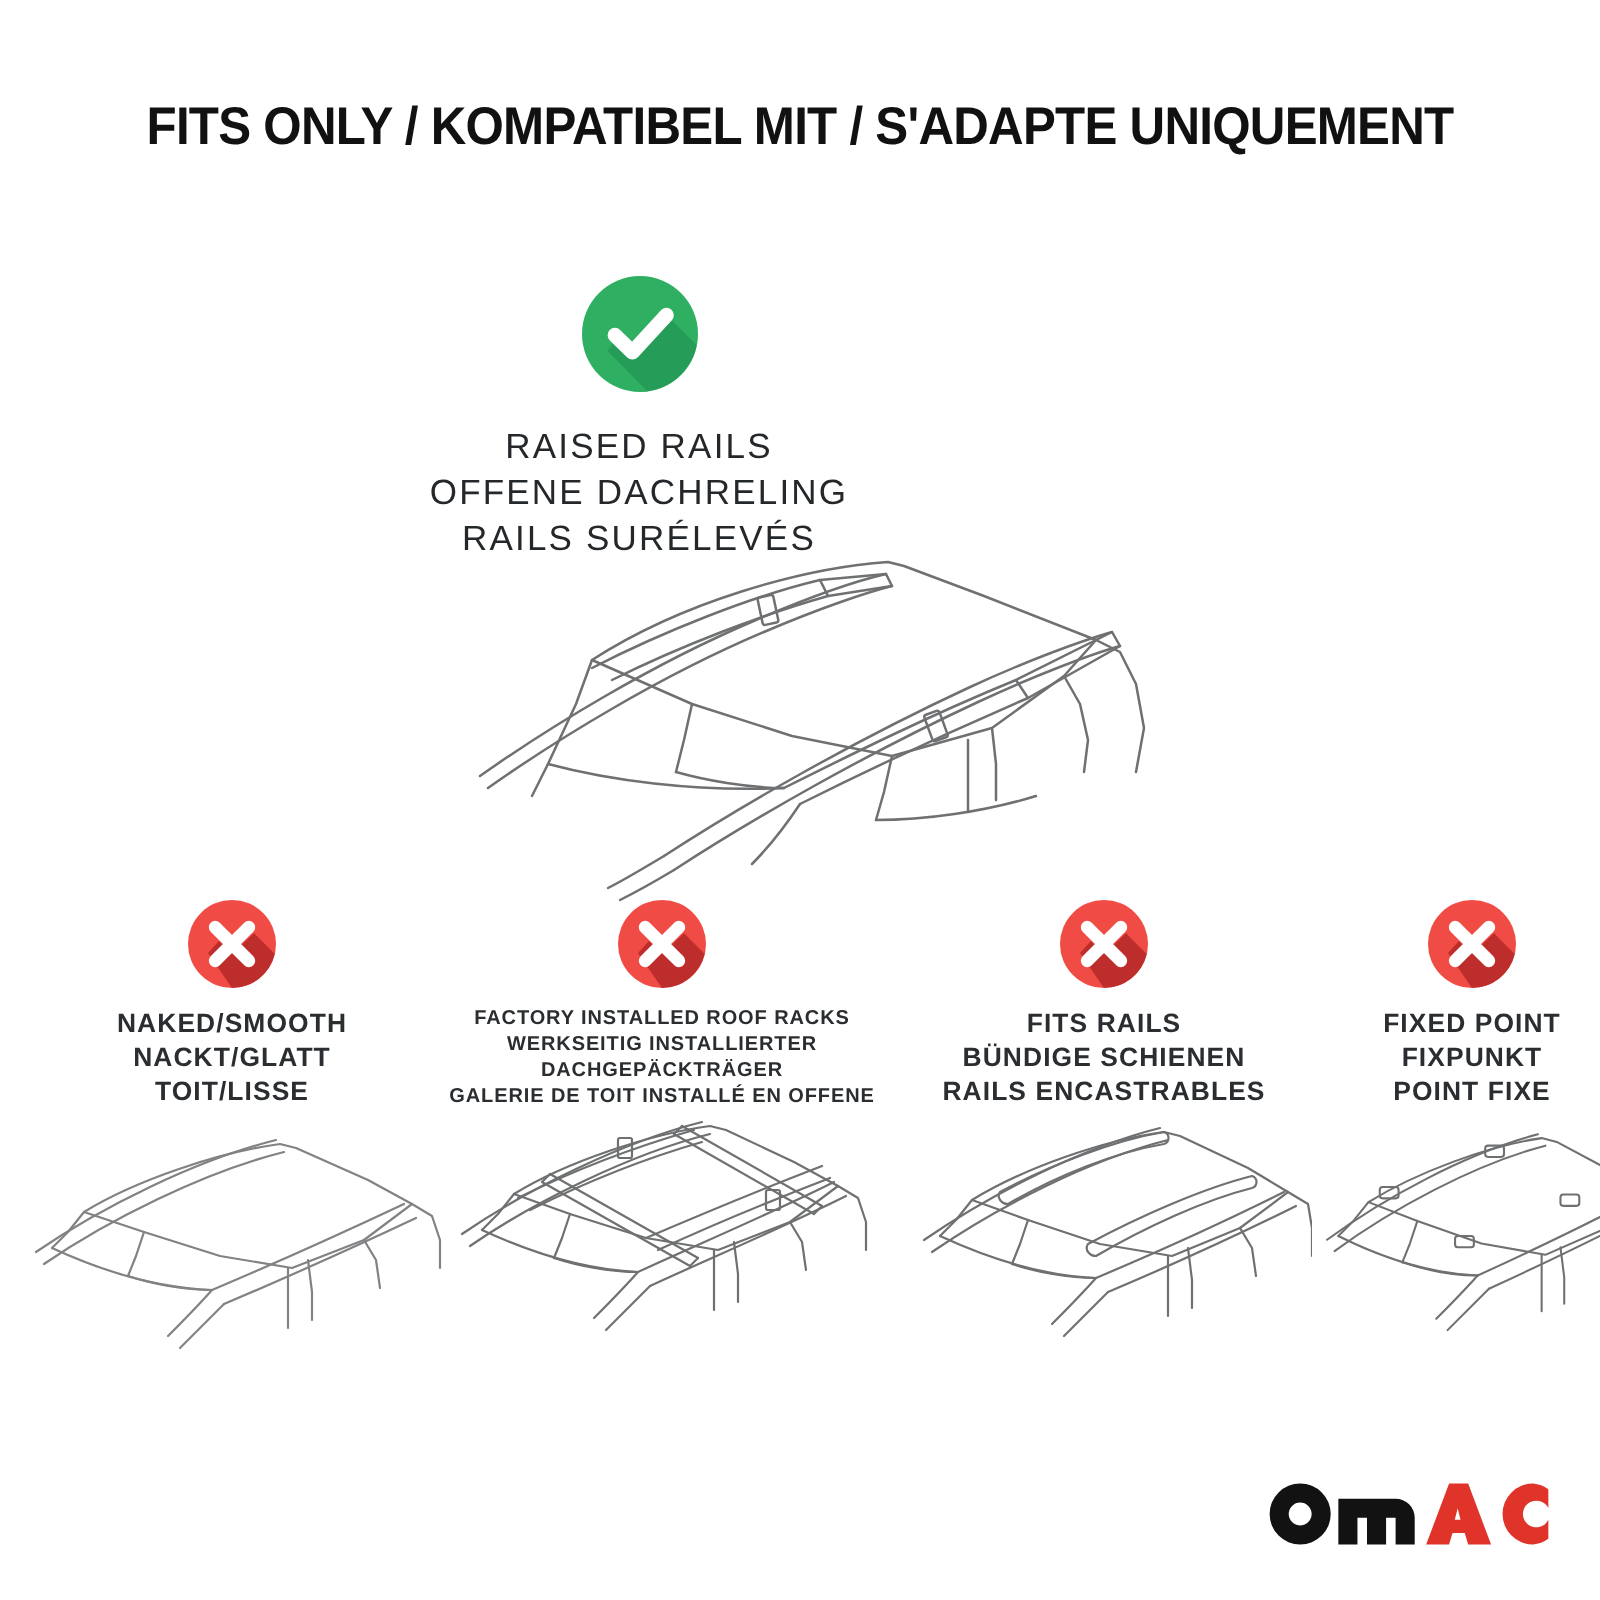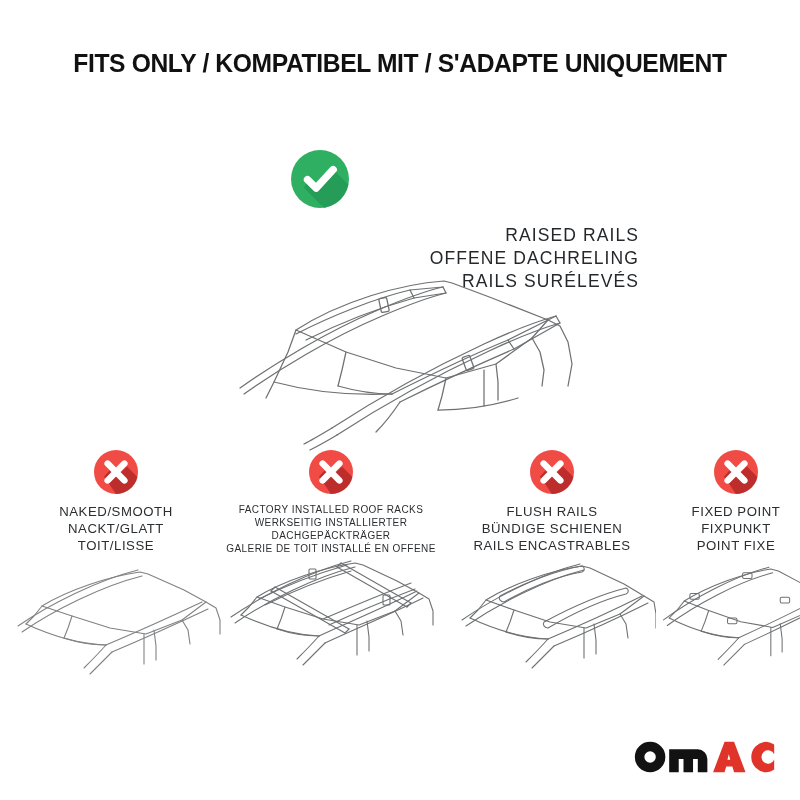--- a/index.html
+++ b/index.html
@@ -33,24 +33,24 @@
     font-size: 26.5px;
     letter-spacing: -0.4px;
     color: #111111;
     white-space: nowrap;
     transform: scaleX(0.93);
   }
 
   
   .main-block {
     position: absolute;
-    top: 150px;
+    top: 138px;
     left: 0;
     width: 639px;
-    text-align: right;
+    text-align: center;
   }
 
   .badge {
     position: relative;
     width: 58px;
     height: 58px;
     margin: 0 auto;
   }
   .badge svg { display: block; width: 58px; height: 58px; }
 
@@ -102,21 +102,21 @@
     height: 44px;
   }
   .x-badge svg { display: block; width: 44px; height: 44px; }
 
   .item-labels {
     margin-top: 9px;
     line-height: 1.30;
   }
   .item-labels .line {
     font-family: "Liberation Sans", sans-serif;
-    font-weight: 400;
+    font-weight: 700;
     font-size: 13.2px;
     letter-spacing: 0.55px;
     color: #2b2e31;
     white-space: nowrap;
   }
   .item-labels.small .line { font-size: 10px; letter-spacing: 0.45px; }
 
   .item-art {
     margin-top: 6px;
     height: 120px;
@@ -313,21 +313,21 @@
       <div class="badge-wrap">
         <div class="x-badge">
           <svg viewBox="0 0 44 44" xmlns="http://www.w3.org/2000/svg">
             <circle cx="22" cy="22" r="22" fill="#F04B45"></circle>
             <path d="M22 44a22 22 0 0 0 21.4-17L33 16.6 22 27 15.5 20.5 10 26.5z" fill="#9E1B1B" opacity="0.62"></path>
             <path d="M13.6 13.6 L30.4 30.4 M30.4 13.6 L13.6 30.4" stroke="#ffffff" stroke-width="6.4" stroke-linecap="round"></path>
           </svg>
         </div>
       </div>
       <div class="item-labels">
-        <div class="line">FLUSH RAILS</div>
+        <div class="line">FITS RAILS</div>
         <div class="line">BÜNDIGE SCHIENEN</div>
         <div class="line">RAILS ENCASTRABLES</div>
       </div>
       <div class="item-art">
         <svg viewBox="0 0 208 120" xmlns="http://www.w3.org/2000/svg">
           <g fill="none" stroke="#6e7072" stroke-width="1.1" stroke-linecap="round" stroke-linejoin="round">
             <path d="M38 42 C64 26 104 12 134 8 L142 10 L176 26 L196 38 L172 56 L138 70 L102 64 L66 52 Z"></path>
             <path d="M38 42 L30 52 L22 60"></path>
             <path d="M66 52 L62 64 L58 74"></path>
             <path d="M58 74 C70 78 86 81 100 81"></path>

